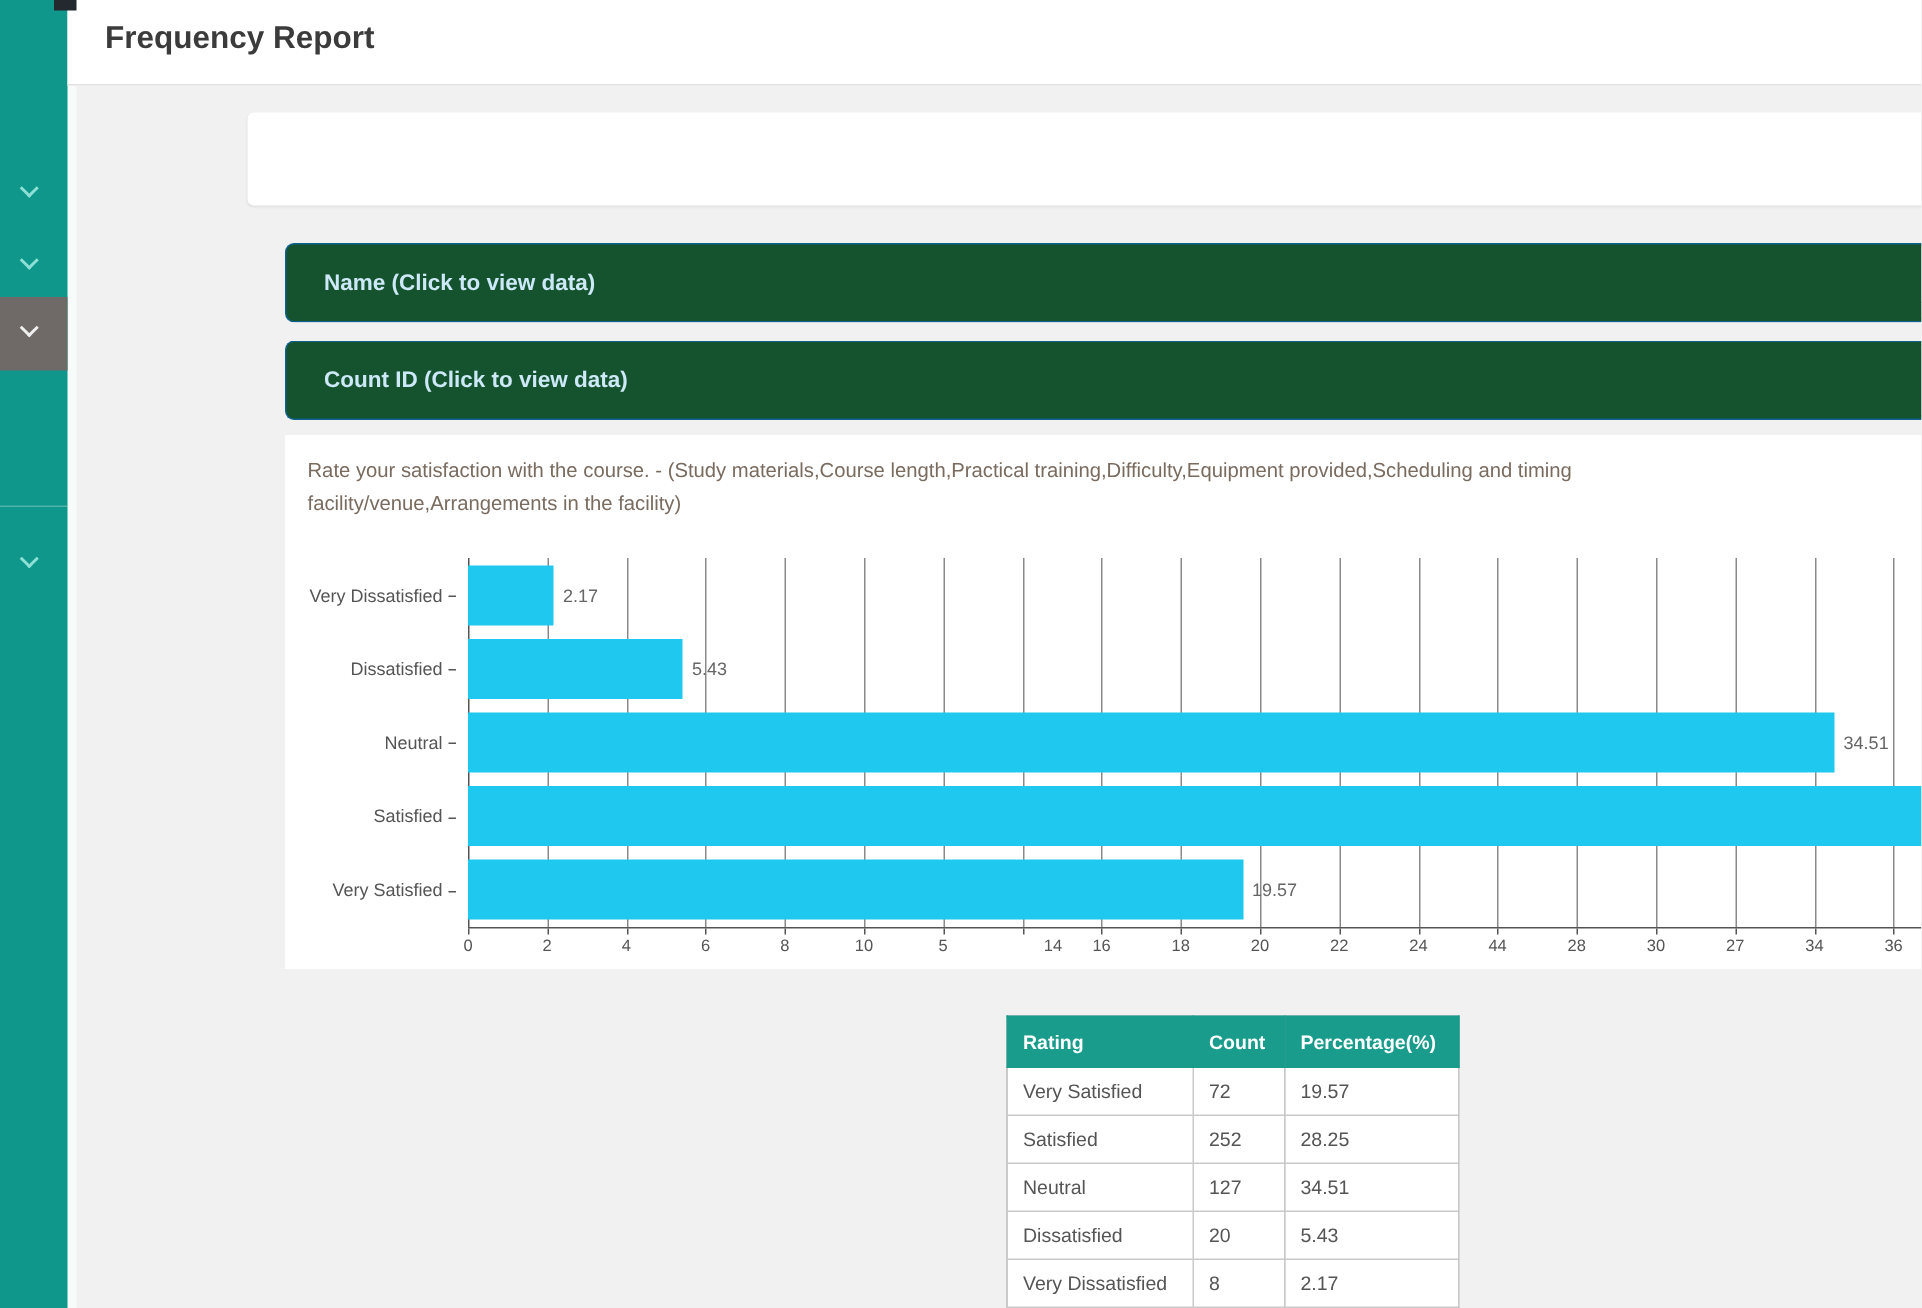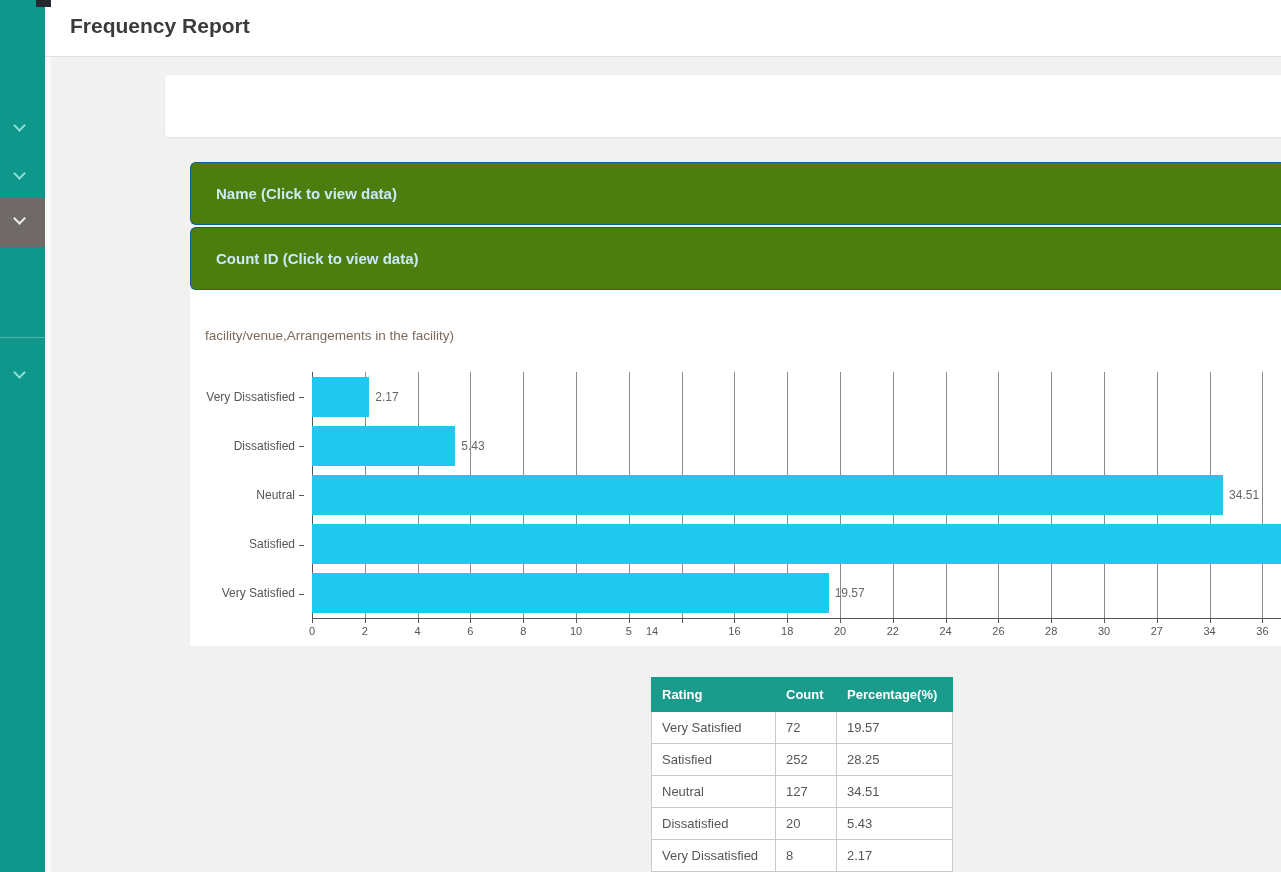--- a/index.html
+++ b/index.html
@@ -32,21 +32,21 @@
   .btn-create { position:absolute; left:505px; top:90px; width:266px; height:35px; background:#29A746;
     border:none; border-radius:4px; color:#fff; font-weight:bold; font-size:13px; cursor:pointer;
     display:flex; align-items:center; justify-content:center; gap:5px; font-family:inherit; }
   .date-box { position:absolute; left:805px; top:88px; width:368px; height:39px; background:#fff;
     border:1px solid #CCC; border-radius:4px; display:flex; align-items:center; padding-left:12px;
     gap:7px; cursor:pointer; }
   .date-box .label { font-size:14px; color:#333; }
   .date-box .caret { font-size:9px; color:#333; margin-top:2px; }
 
   
-  .section-bar { position:absolute; left:190px; width:1091px; height:63px; background:#4d7c0f;
+  .section-bar { position:absolute; left:190px; width:1091px; height:53px; background:#14532d;
     border:1px solid #0F618D; border-right:none; border-radius:6px 0 0 6px; cursor:pointer;
     display:flex; align-items:center; }
   .section-bar .lbl { margin-left:25px; color:#CDE9F8; font-weight:bold; font-size:15px; }
   .bar-name { top:162px; }
   .bar-email { top:227px; }
 
   
   .chart-panel { position:absolute; left:190px; top:290px; width:1091px; height:356px; background:#FFFFFF; overflow:hidden; }
   .chart-title { position:absolute; left:15px; white-space:nowrap; font-size:13.5px; color:#7A6B5F; }
   .chart-title.l1 { top:16px; }
@@ -58,21 +58,21 @@
   .hbar { position:absolute; left:0; top:0; height:40px; background:#1FC8EE; }
   .bar-value { position:absolute; top:13px; font-size:12px; color:#666; white-space:nowrap; }
   .cat-labels { position:absolute; left:0; top:82px; width:122px; height:246px; }
   .cat-label { position:absolute; right:8px; font-size:12px; color:#555; white-space:nowrap; text-align:right; }
   .cat-tick { display:inline-block; width:5px; height:1px; background:#555; vertical-align:middle; margin-left:4px; }
   .x-axis { position:absolute; left:122px; top:328px; width:969px; height:1px; background:#555; }
   .x-tickmark { position:absolute; top:329px; width:1px; height:4px; background:#555; }
   .x-ticklabel { position:absolute; top:335px; font-size:11px; color:#555; transform:translateX(-50%); }
 
   
-  .freq-table { position:absolute; left:651px; top:677px; border-collapse:collapse; background:#a3a3a3;padding-left:28px; }
+  .freq-table { position:absolute; left:671px; top:677px; border-collapse:collapse; background:#a3a3a3;padding-left:28px; }
   .freq-table th { background:#199C8B; color:#fff; font-size:13px; font-weight:bold; text-align:left;
     padding:9px 10px; border:1px solid #199C8B; }
   .freq-table td { font-size:13px; color:#555; padding:8px 10px; border:1px solid #C9C9C9; background:#fff; }
   .col-rating { width:124px; } .col-count { width:61px; } .col-pct { width:116px;margin-top:12px; }
 
   .icon-svg { display:block; }
 </style>
 </head>
 <body>
 
@@ -124,20 +124,21 @@
 </section>
 
 <div class="section-bar bar-name">
   <span class="lbl">Name (Click to view data)</span>
 </div>
 <div class="section-bar bar-email">
   <span class="lbl">Count ID (Click to view data)</span>
 </div>
 
 <section class="chart-panel">
+  <div class="chart-title l1">Rate your satisfaction with the course. - (Study materials,Course length,Practical training,Difficulty,Equipment provided,Scheduling and timing</div>
   <div class="chart-title l2">facility/venue,Arrangements in the facility)</div>
   <div class="cat-labels">
       <div class="cat-label" style="top: 17.6px;">Very Dissatisfied<span class="cat-tick"></span></div>
       <div class="cat-label" style="top: 66.8px;">Dissatisfied<span class="cat-tick"></span></div>
       <div class="cat-label" style="top: 116px;">Neutral<span class="cat-tick"></span></div>
       <div class="cat-label" style="top: 165.2px;">Satisfied<span class="cat-tick"></span></div>
       <div class="cat-label" style="top: 214.4px;">Very Satisfied<span class="cat-tick"></span></div>
     </div>
   <div class="plot">
       <div class="gridline zero" style="left: 0px;"></div>
@@ -189,33 +190,33 @@
       <div class="x-ticklabel" style="left: 227.6px;">4</div>
       <div class="x-tickmark" style="left: 280.4px;"></div>
       <div class="x-ticklabel" style="left: 280.4px;">6</div>
       <div class="x-tickmark" style="left: 333.2px;"></div>
       <div class="x-ticklabel" style="left: 333.2px;">8</div>
       <div class="x-tickmark" style="left: 386px;"></div>
       <div class="x-ticklabel" style="left: 386px;">10</div>
       <div class="x-tickmark" style="left: 438.8px;"></div>
       <div class="x-ticklabel" style="left: 438.8px;">5</div>
       <div class="x-tickmark" style="left: 491.6px;"></div>
-      <div class="x-ticklabel" style="left: 462px;">14</div>
+      <div class="x-ticklabel" style="left: 512px;">14</div>
       <div class="x-tickmark" style="left: 544.4px;"></div>
       <div class="x-ticklabel" style="left: 544.4px;">16</div>
       <div class="x-tickmark" style="left: 597.2px;"></div>
       <div class="x-ticklabel" style="left: 597.2px;">18</div>
       <div class="x-tickmark" style="left: 650px;"></div>
       <div class="x-ticklabel" style="left: 650px;">20</div>
       <div class="x-tickmark" style="left: 702.8px;"></div>
       <div class="x-ticklabel" style="left: 702.8px;">22</div>
       <div class="x-tickmark" style="left: 755.6px;"></div>
       <div class="x-ticklabel" style="left: 755.6px;">24</div>
       <div class="x-tickmark" style="left: 808.4px;"></div>
-      <div class="x-ticklabel" style="left: 808.4px;">26</div>
+      <div class="x-ticklabel" style="left: 808.4px;">44</div>
       <div class="x-tickmark" style="left: 861.2px;"></div>
       <div class="x-ticklabel" style="left: 861.2px;">28</div>
       <div class="x-tickmark" style="left: 914px;"></div>
       <div class="x-ticklabel" style="left: 914px;">30</div>
       <div class="x-tickmark" style="left: 966.8px;"></div>
       <div class="x-ticklabel" style="left: 966.8px;">27</div>
       <div class="x-tickmark" style="left: 1019.6px;"></div>
       <div class="x-ticklabel" style="left: 1019.6px;">34</div>
       <div class="x-tickmark" style="left: 1072.4px;"></div>
       <div class="x-ticklabel" style="left: 1072.4px;">36</div>

